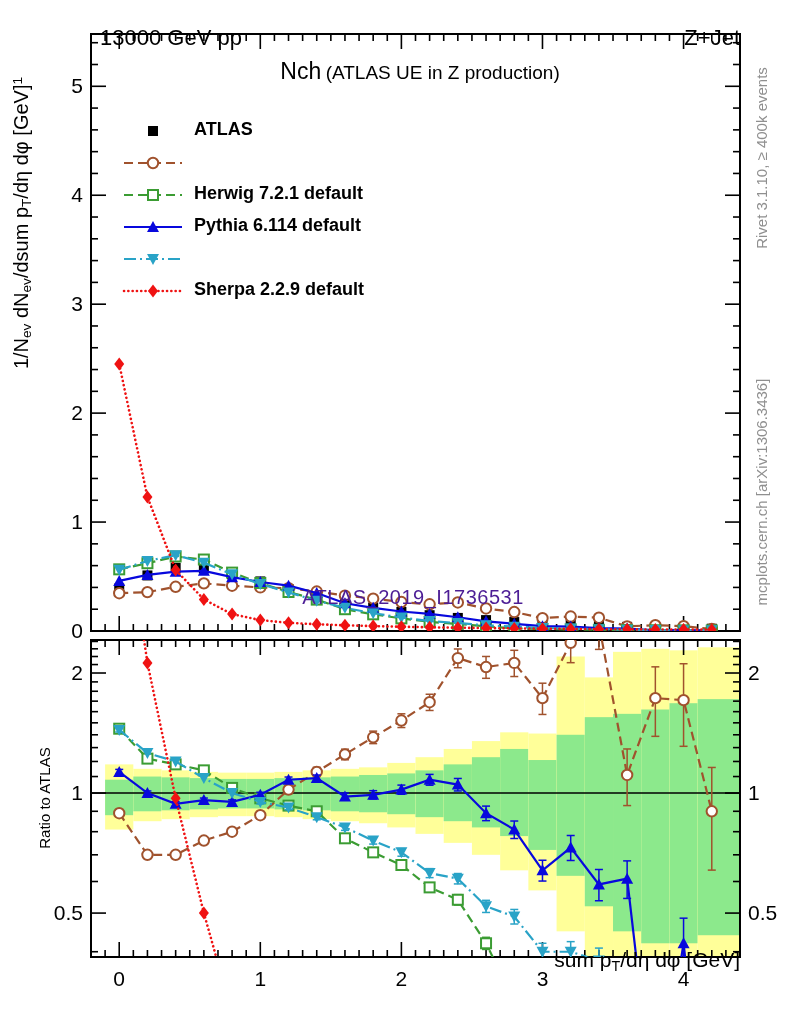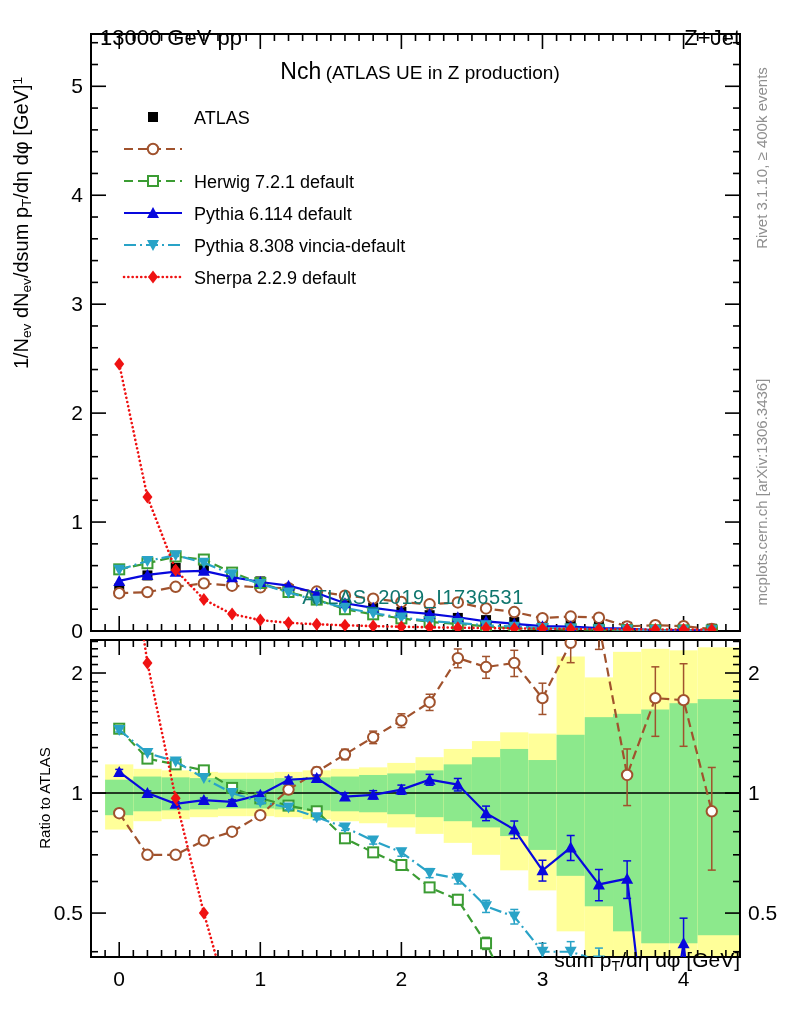--- a/index.html
+++ b/index.html
@@ -11,23 +11,23 @@
   .plot-title{text-align:center;white-space:nowrap;}
   .plot-title .big{font-size:23px;}
   .plot-title .small{font-size:19px;}
   .rot{transform:rotate(-90deg);white-space:nowrap;text-align:center;}
   .ylabel-main{font-size:20px;}
   .ylabel-ratio{font-size:15px;}
   .xlabel{font-size:21px;text-align:right;white-space:nowrap;}
   sub{font-size:68%;vertical-align:-22%;}
   sup{font-size:68%;vertical-align:38%;}
   .note{font-size:15px;color:#8f8f8f;}
-  .watermark{font-size:20px;color:#0f766e;text-align:center;letter-spacing:.5px;}
+  .watermark{font-size:20px;color:#4c1d95;text-align:center;letter-spacing:.5px;}
   .legend{display:flex;flex-direction:column;}
-  .legend-row{display:flex;align-items:flex-start;height:32px;}
+  .legend-row{display:flex;align-items:flex-end;height:32px;font-weight:bold;}
   .legend-swatch{width:62px;height:18px;flex:0 0 62px;}
   .legend-label{font-size:18px;margin-left:10px;white-space:nowrap;}
   svg text{font-family:"Liberation Sans",sans-serif;}
 </style>
 </head>
 <body>
 
 <div class="fig">
 
   <div class="abs hdr" style="left:100px;top:4px;">13000 GeV pp</div>
@@ -913,21 +913,20 @@
       </div>
       <div class="legend-row">
         <svg width="62" height="18" class="legend-swatch">
           <g>
             <line x1="2" y1="9" x2="60" y2="9" stroke="#29a3c7" stroke-width="2.2" stroke-dasharray="12,4,2,4"></line>
             <g>
               <polygon points="31,15 25,4 37,4" fill="#29a3c7" stroke="#29a3c7" stroke-width="0"></polygon>
             </g>
           </g>
         </svg>
-        <span class="legend-label">Pythia 8.308 vincia-default</span>
       </div>
       <div class="legend-row">
         <svg width="62" height="18" class="legend-swatch">
           <g>
             <line x1="2" y1="9" x2="60" y2="9" stroke="#ef1212" stroke-width="2.6" stroke-dasharray="0.1,4.2" stroke-linecap="round"></line>
             <g>
               <polygon points="31,2.5 36,9 31,15.5 26,9" fill="#ef1212" stroke="#ef1212" stroke-width="0"></polygon>
             </g>
           </g>
         </svg>

